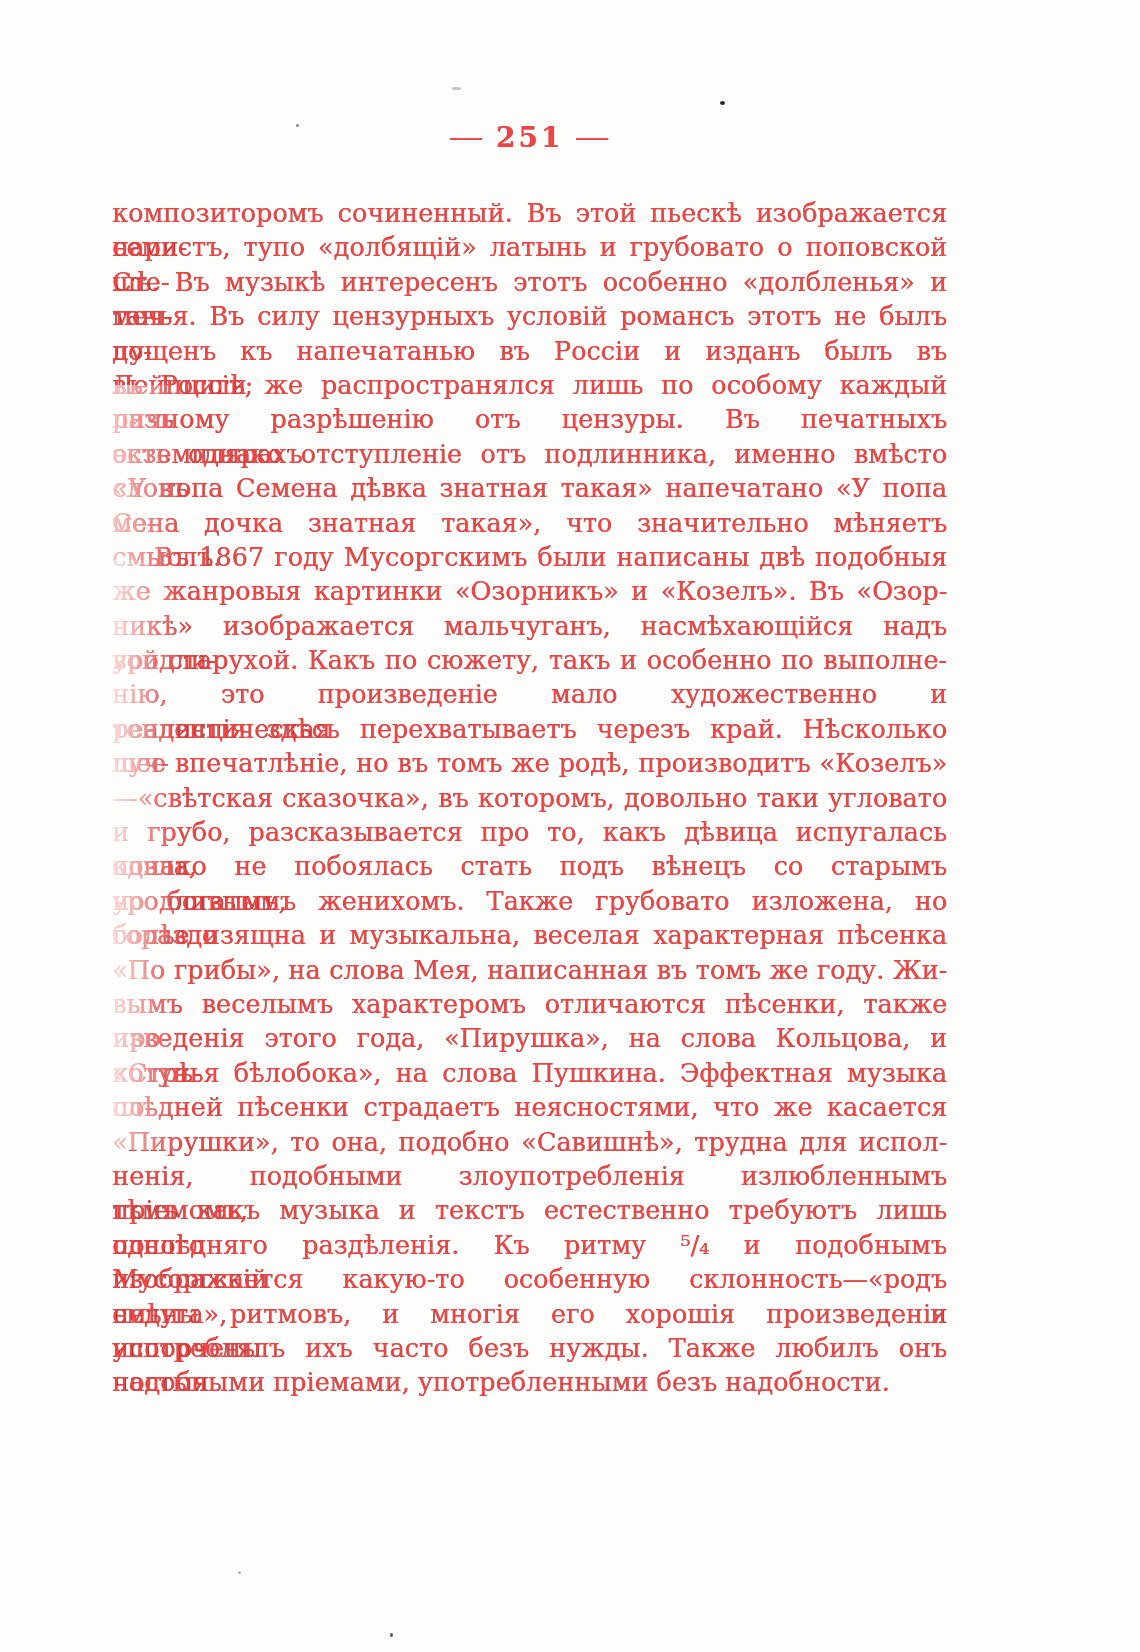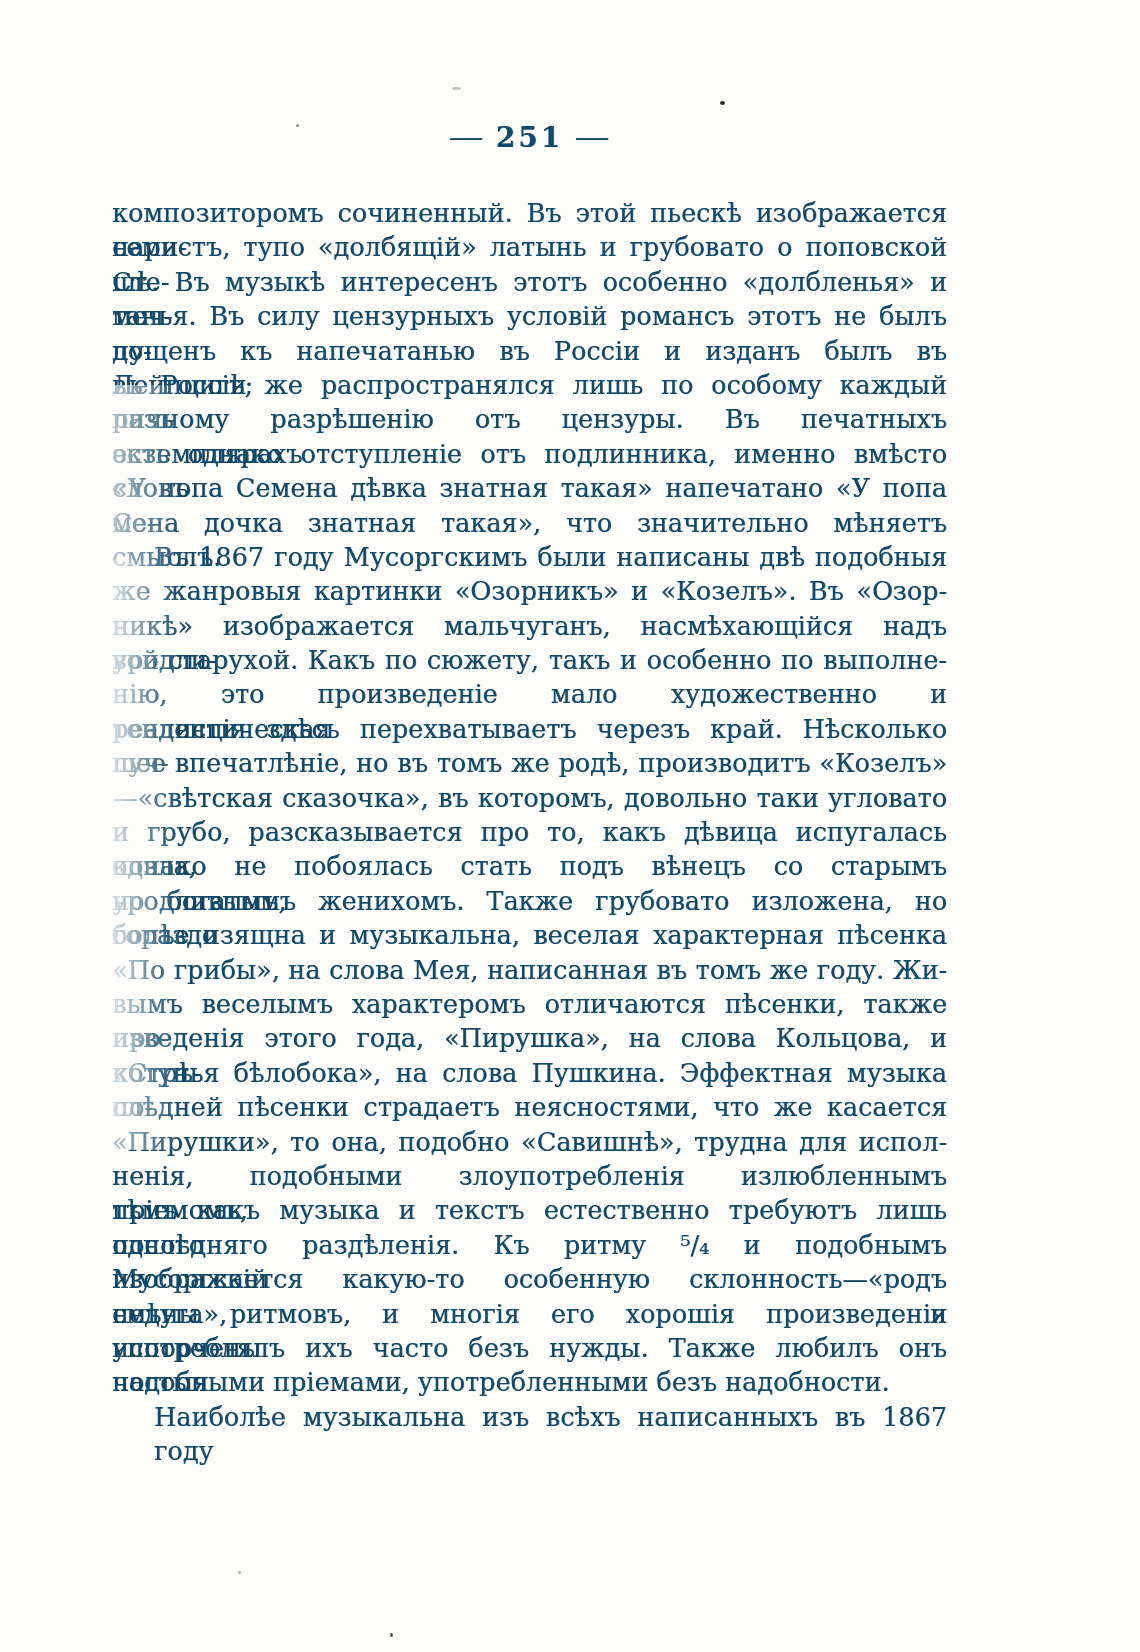--- a/index.html
+++ b/index.html
@@ -6,21 +6,21 @@
   body {
     background: #ffffff;
     font-family: "DejaVu Serif", "Liberation Serif", serif;
   }
   .page {
     position: relative;
     width: 1140px;
     height: 1652px;
     background: #fdfdfc;
     overflow: hidden;
-    color: #0c4a6e;
+    color: #ef4444;
   }
   .header {
     position: absolute;
     top: 121px;
     left: 112px;
     width: 835px;
     text-align: center;
     font-size: 28px;
     line-height: 34px;
     letter-spacing: 1px;
@@ -120,23 +120,20 @@
         <div class="line">слѣдней пѣсенки страдаетъ неясностями, что же касается</div>
         <div class="line">«Пирушки», то она, подобно «Савишнѣ», трудна для испол-</div>
         <div class="line">ненія, подобными злоупотребленія излюбленнымъ пріемомъ,</div>
         <div class="line">тѣмъ какъ музыка и текстъ естественно требуютъ лишь одного</div>
         <div class="line">послѣдняго раздѣленія. Къ ритму ⁵/₄ и подобнымъ Мусоргскій</div>
         <div class="line">изображается какую-то особенную склонность—«родъ недуга», и</div>
         <div class="line">смѣны ритмовъ, и многія его хорошія произведенія испорчены</div>
         <div class="line">употреблялъ ихъ часто безъ нужды. Также любилъ онъ частыя</div>
         <div class="line last">подобными пріемами, употребленными безъ надобности.</div>
       </div>
-      <div class="paragraph">
-        <div class="line indent">Наиболѣе музыкальна изъ всѣхъ написанныхъ въ 1867 году</div>
-      </div>
     </div>
 
   <div class="gutter-fade"></div>
   <div class="gutter-fade2"></div>
 
   <div class="speck s1"></div>
   <div class="speck s2"></div>
   <div class="speck s3"></div>
   <div class="speck s4"></div>
   <div class="speck s5"></div>

